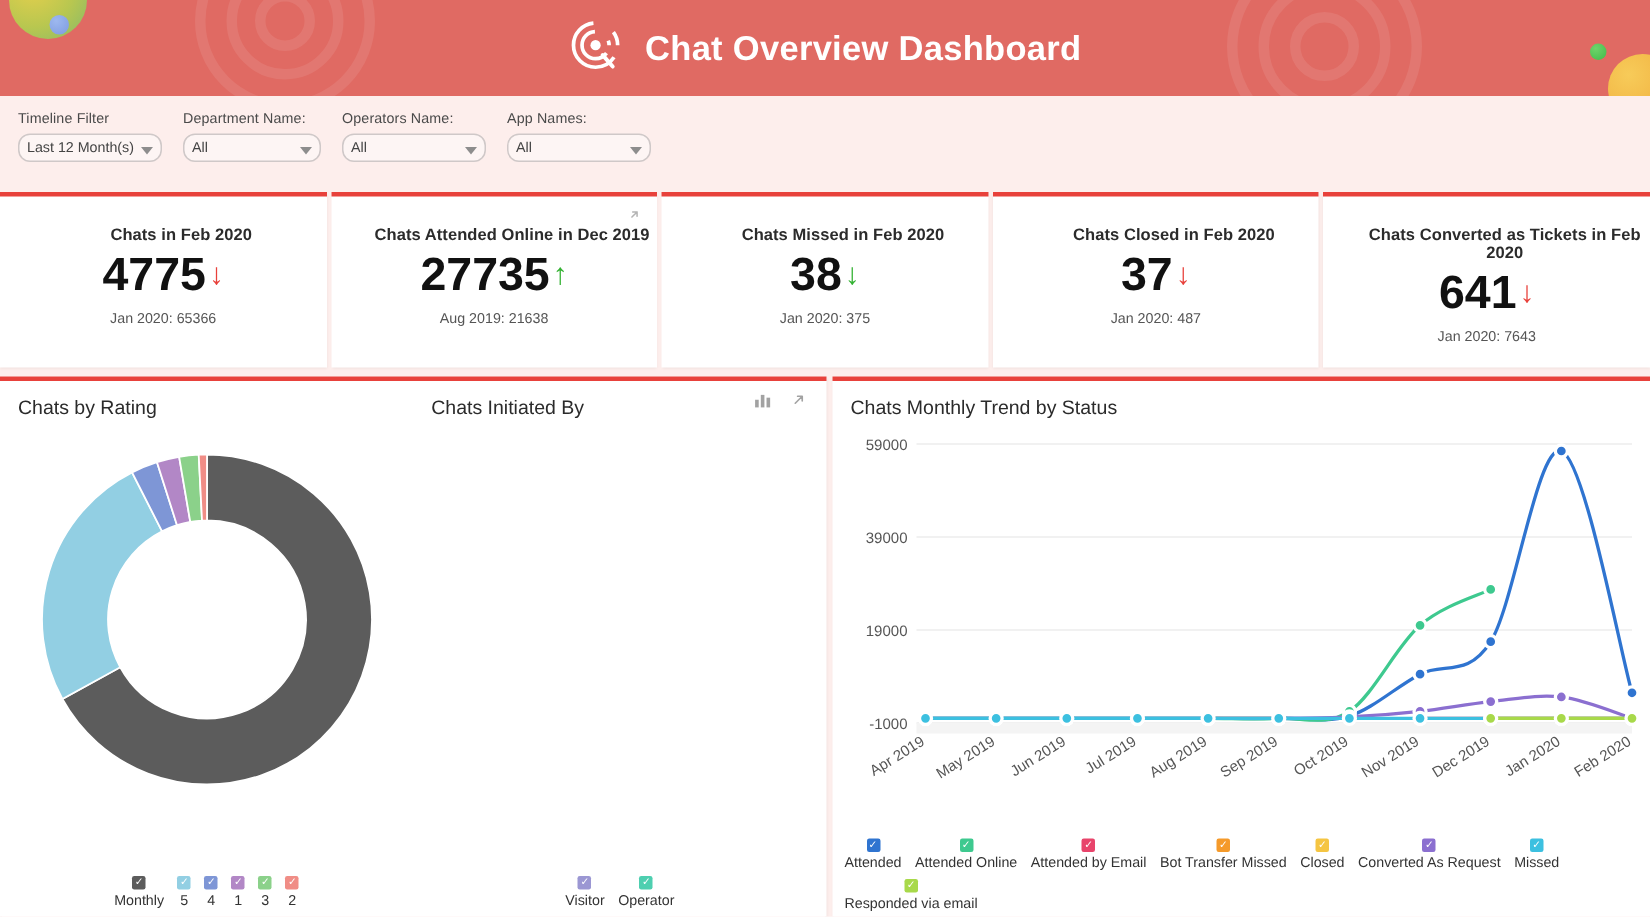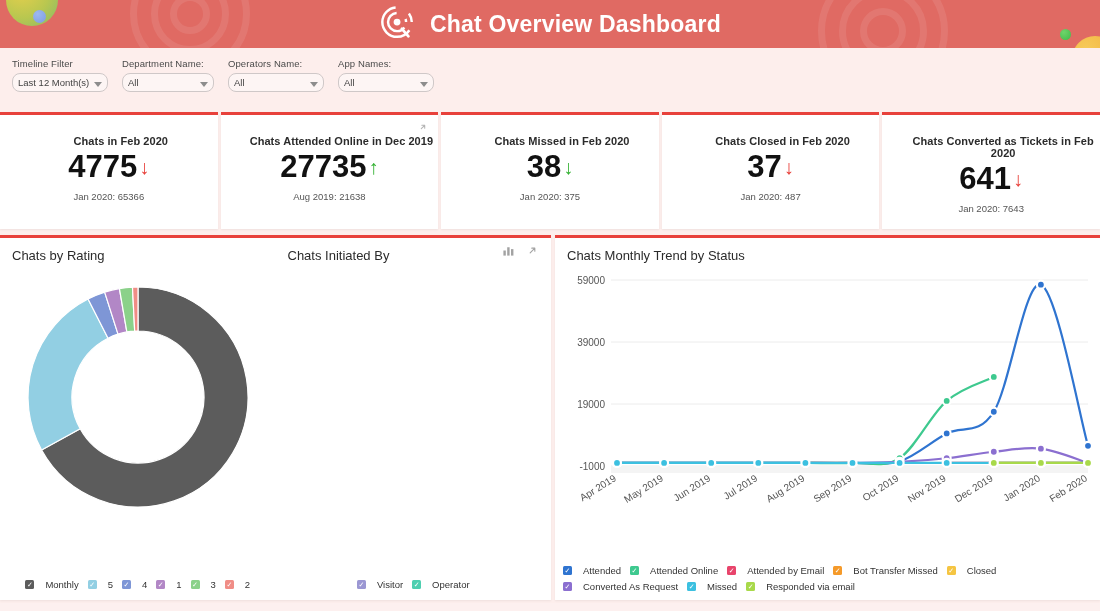--- a/index.html
+++ b/index.html
@@ -7,21 +7,21 @@
     width: 1100px; height: 611px;
     font-family: "Liberation Sans", sans-serif;
     background: #ffffff;
     overflow: hidden;
   }
   .app { position: relative; width: 1100px; height: 611px; background: #fdf0ef; }
 
   
   .header {
     position: relative;
-    height: 48px;
+    height: 64px;
     background: #e06a63;
     overflow: hidden;
     display: flex; align-items: center; justify-content: center;
   }
   .hdr-deco { position: absolute; pointer-events: none; }
   .rings {
     border-radius: 50%;
     border: 7px solid rgba(255,255,255,0.09);
   }
   .ring-l1 { width: 120px; height: 120px; left: 130px; top: -46px; }
@@ -159,21 +159,21 @@
   }
   .donut-center-label {
     position: absolute; width: 100%; text-align: center;
     font-size: 9px; color: #ffffff;
   }
   .legend {
     position: absolute; bottom: 10px; left: 0; right: 0;
     display: flex; flex-wrap: wrap; justify-content: center;
     gap: 4px 9px; padding: 0 8px;
   }
-  .legend-item { display: flex; align-items: center; gap: 11px; }
+  .legend-item { display: flex; align-items: center; gap: 2px; flex-direction: column; }
   .legend-box {
     width: 9px; height: 9px; border-radius: 1.5px;
     position: relative; flex: none;
   }
   .legend-box::after {
     content: "✓";
     position: absolute; inset: 0;
     color: #ffffff; font-size: 7px; line-height: 9px; text-align: center;
   }
   .legend-text { font-size: 9.5px; color: #333; white-space: nowrap; }

